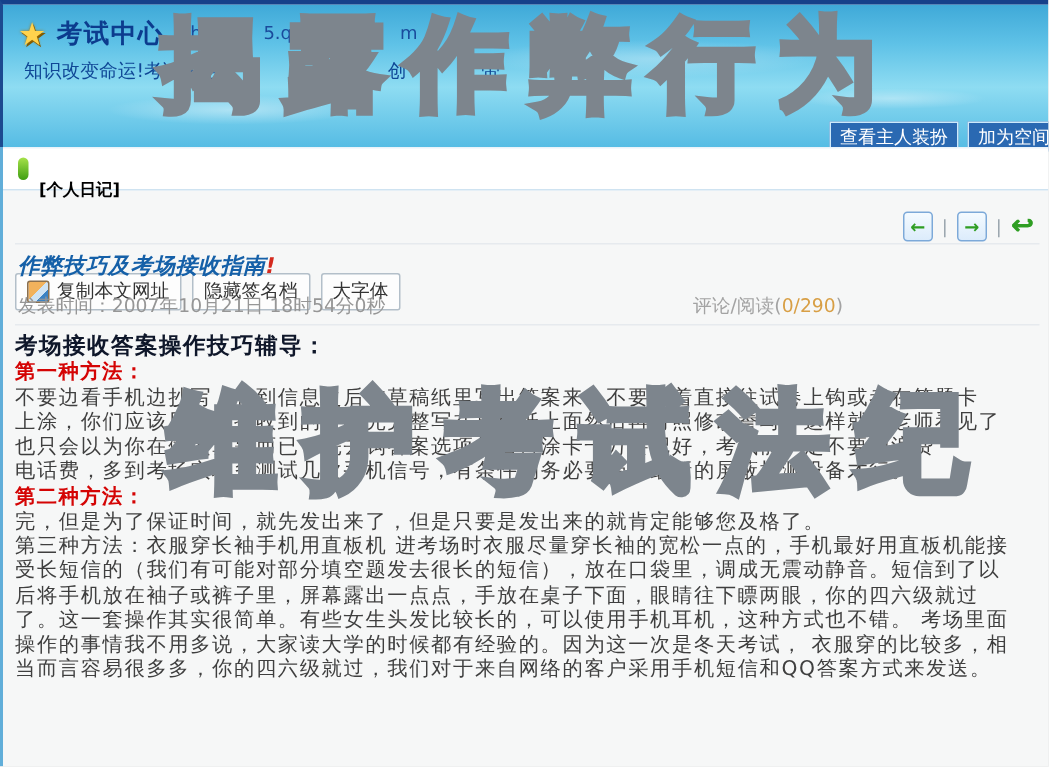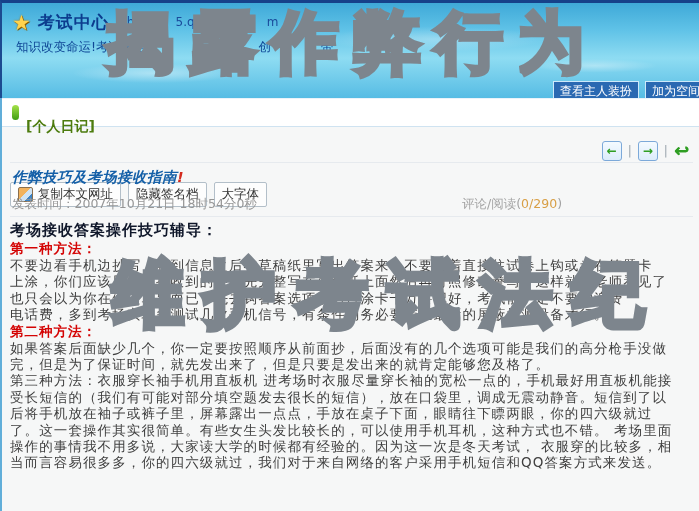--- a/index.html
+++ b/index.html
@@ -32,21 +32,21 @@
     -webkit-text-stroke:5px #7d858d;white-space:nowrap;}
   .wm1{font-size:66px;letter-spacing:16px;left:108px;top:10px;}
   .wm2{font-size:72px;letter-spacing:20px;left:112px;top:258px;}
   
   .content{position:absolute;left:0;top:98px;width:699px;height:413px;box-sizing:border-box;
     background:#f6f7f7;border-left:2px solid #61aed9;}
   .diary-bar{height:27px;background:#ffffff;border-top:1px solid #eaf3fa;
     border-bottom:1px solid #cfe3f1;display:flex;align-items:center;gap:7px;padding-left:10px;}
   .pill-icon{width:7px;height:15px;border-radius:4px;
     background:linear-gradient(180deg,#a6e24a,#3f9e12);}
-  .diary-label{font-size:14px;font-weight:bold;color:#4d7c0f;cursor:pointer;margin-top:28px;}
+  .diary-label{font-size:11px;font-weight:bold;color:#000000;cursor:pointer;margin-top:28px;}
   .toolbar{position:absolute;left:8px;top:40px;display:flex;gap:7px;align-items:center;}
   .tbtn{display:inline-flex;align-items:center;gap:5px;border:1px solid #b3bfc9;
     background:#fdfdfd;padding:3px 7px;font-size:12.5px;color:#333;border-radius:2px;cursor:pointer;margin-top:44px;}
   .copy-icon{width:13px;height:13px;border-radius:2px;border:1px solid #8a6f4e;
     background:linear-gradient(135deg,#f2b25c 0 45%,#cfe3f4 45% 70%,#3b82c4 70% 100%);}
   .nav-icons{position:absolute;right:10px;top:42px;display:flex;align-items:center;gap:6px;}
   .doc-icon{width:18px;height:18px;border:1px solid #7ca9d9;border-radius:3px;
     background:linear-gradient(#f4faff,#dcecfb);display:flex;align-items:center;justify-content:center;
     font-size:12px;font-weight:bold;color:#2f9e23;cursor:pointer;}
   .icon-sep{color:#9aa5ad;font-size:12px;}
@@ -133,21 +133,20 @@
     <div class="sep-line" style="top:118px"></div>
 
     <div class="body-text">
       <div class="bheading">考场接收答案操作技巧辅导：</div>
       <div class="bmethod">第一种方法：</div>
       <div class="bline">不要边看手机边抄写，收到信息之后在草稿纸里写出答案来，不要急着直接往试卷上钩或者在答题卡</div>
       <div class="bline">上涂，你们应该用铅笔把收到的答案先完整写在草稿纸上面然后再对照修改誊写，这样就算老师看见了</div>
       <div class="bline">也只会以为你在做演算题而已，先去钩答案选项然后再涂卡千万要记好，考试前一定不要怕浪费</div>
       <div class="bline">电话费，多到考场实地多测试几次手机信号，有条件的务必要带上最新的屏蔽检测设备才行。</div>
       <div class="bmethod">第二种方法：</div>
-      <div class="bline">如果答案后面缺少几个，你一定要按照顺序从前面抄，后面没有的几个选项可能是我们的高分枪手没做</div>
       <div class="bline">完，但是为了保证时间，就先发出来了，但是只要是发出来的就肯定能够您及格了。</div>
       <div class="bline">第三种方法：衣服穿长袖手机用直板机 进考场时衣服尽量穿长袖的宽松一点的，手机最好用直板机能接</div>
       <div class="bline">受长短信的（我们有可能对部分填空题发去很长的短信），放在口袋里，调成无震动静音。短信到了以</div>
       <div class="bline">后将手机放在袖子或裤子里，屏幕露出一点点，手放在桌子下面，眼睛往下瞟两眼，你的四六级就过</div>
       <div class="bline">了。这一套操作其实很简单。有些女生头发比较长的，可以使用手机耳机，这种方式也不错。 考场里面</div>
       <div class="bline">操作的事情我不用多说，大家读大学的时候都有经验的。因为这一次是冬天考试， 衣服穿的比较多，相</div>
       <div class="bline">当而言容易很多多，你的四六级就过，我们对于来自网络的客户采用手机短信和QQ答案方式来发送。</div>
     </div>
 
   </div>

